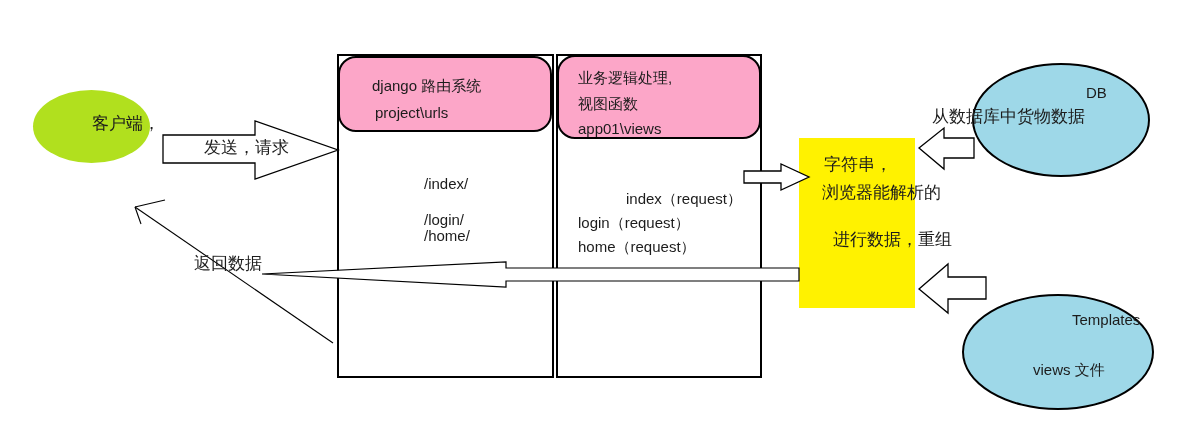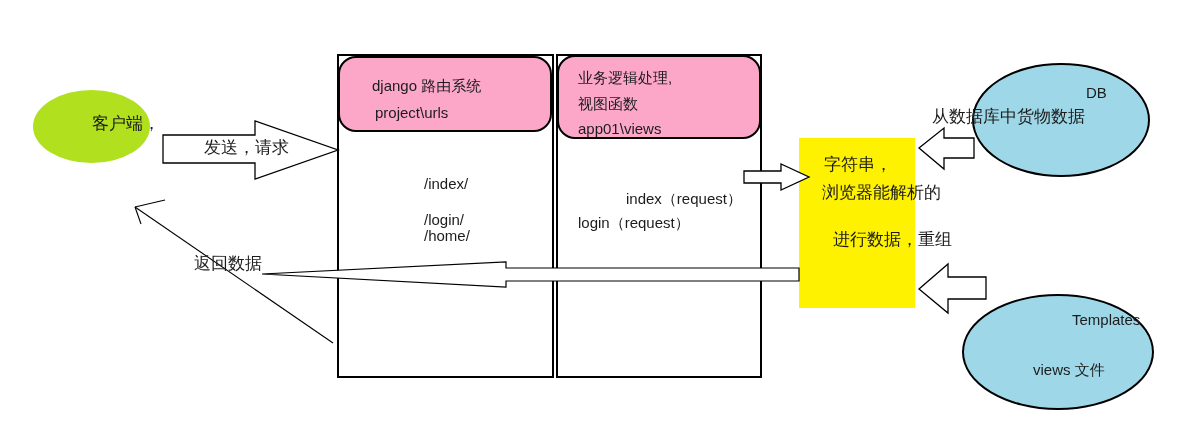--- a/index.html
+++ b/index.html
@@ -68,20 +68,21 @@
   <span class="txt f15 txt-layer-item" style="left:424px; top:175px;">/index/</span>
   <span class="txt f15 txt-layer-item" style="left:424px; top:201px;margin-top:10px;">/login/</span>
   <span class="txt f15 txt-layer-item" style="left:424px; top:227px;">/home/</span>
 
   <span class="txt f15 txt-layer-item" style="left:578px; top:69px;">业务逻辑处理,</span>
   <span class="txt f15 txt-layer-item" style="left:578px; top:95px;">视图函数</span>
   <span class="txt f15 txt-layer-item" style="left:578px; top:120px;">app01\views</span>
 
   <span class="txt f15 txt-layer-item" style="left:578px; top:190px;margin-left:48px;">index（request）</span>
   <span class="txt f15 txt-layer-item" style="left:578px; top:214px;text-align:right;">login（request）</span>
+  <span class="txt f15 txt-layer-item" style="left:578px; top:238px;">home（request）</span>
 
   <span class="txt f14 txt-layer-item" style="left:824px; top:154px;">字符串，</span>
   <span class="txt f14 txt-layer-item" style="left:822px; top:182px;">浏览器能解析的</span>
   <span class="txt f14 txt-layer-item" style="left:833px; top:229px;">进行数据，重组</span>
 
   <span class="txt f15 txt-layer-item" style="left:1038px; top:84px;margin-left:48px;">DB</span>
   <span class="txt f14 txt-layer-item" style="left:932px; top:106px;">从数据库中货物数据</span>
 
   <span class="txt f15 txt-layer-item" style="left:1072px; top:311px;">Templates</span>
   <span class="txt f15 txt-layer-item" style="left:1033px; top:361px;">views 文件</span>

